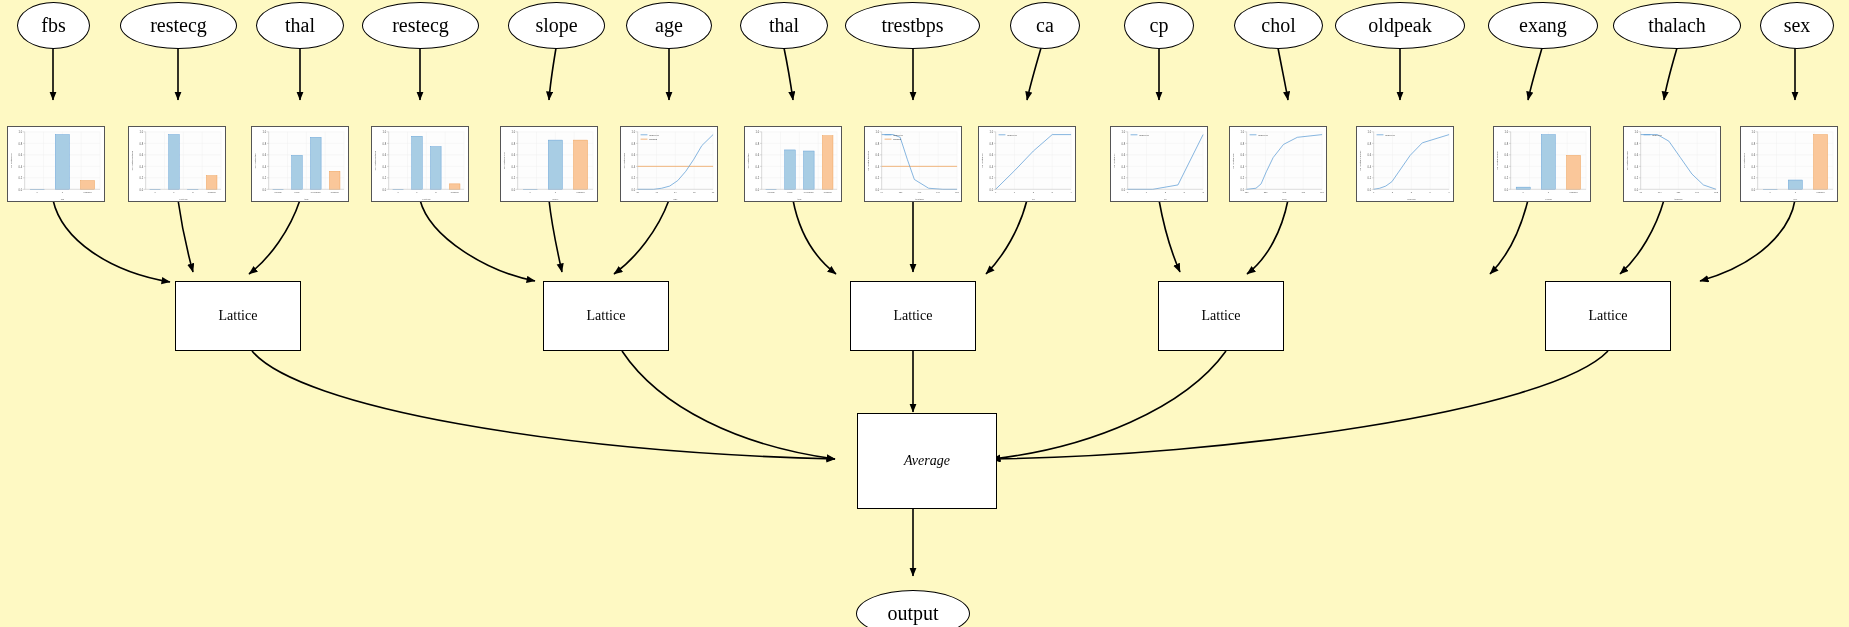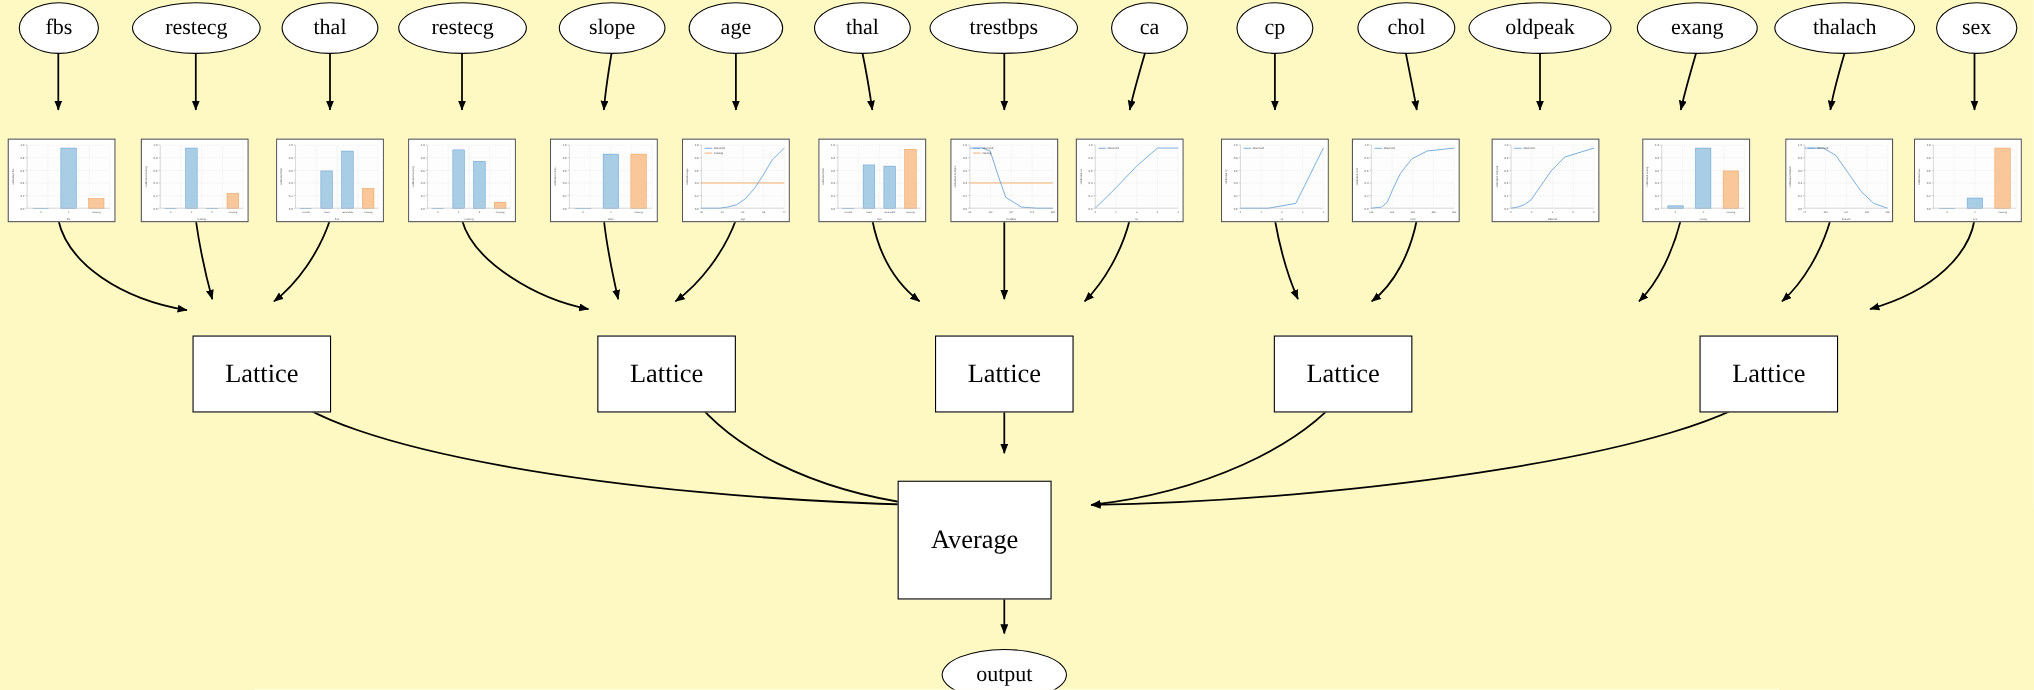--- a/index.html
+++ b/index.html
@@ -18,24 +18,23 @@
     font-size:20px;color:#000;
     box-sizing:border-box;
     white-space:nowrap;
   }
   .node-box{
     position:absolute;
     border:1.6px solid #000;
     background:#fff;
     display:flex;align-items:center;justify-content:center;
     font-family:"Liberation Serif", serif;
-    font-size:24px;color:#000;
+    font-size:14px;color:#000;
     box-sizing:border-box;
     white-space:nowrap;
-    margin-top:24px;
   }
   .plot-card{
     position:absolute;
     border:1.5px solid #555;
     background:#ffffff;
     box-sizing:border-box;
     overflow:hidden;
   }
   .plot-card svg{display:block;width:100%;height:100%;}
 </style>
@@ -771,21 +770,21 @@
   <div class="node-box" style="left:850px;top:281px;width:126px;height:70px;">
     <span>Lattice</span>
   </div>
   <div class="node-box" style="left:1158px;top:281px;width:126px;height:70px;">
     <span>Lattice</span>
   </div>
   <div class="node-box" style="left:1545px;top:281px;width:126px;height:70px;">
     <span>Lattice</span>
   </div>
 
-  <div class="node-box" style="left:816px;top:413px;width:140px;height:108px;">
+  <div class="node-box" style="left:857px;top:413px;width:140px;height:96px;font-style:italic;">
     <span>Average</span>
   </div>
 
   <div class="node-ellipse" style="left:856px;top:590px;width:114px;height:47px;justify-content:center;">
     <span>output</span>
   </div>
 
 </div>
 
 </body></html>

